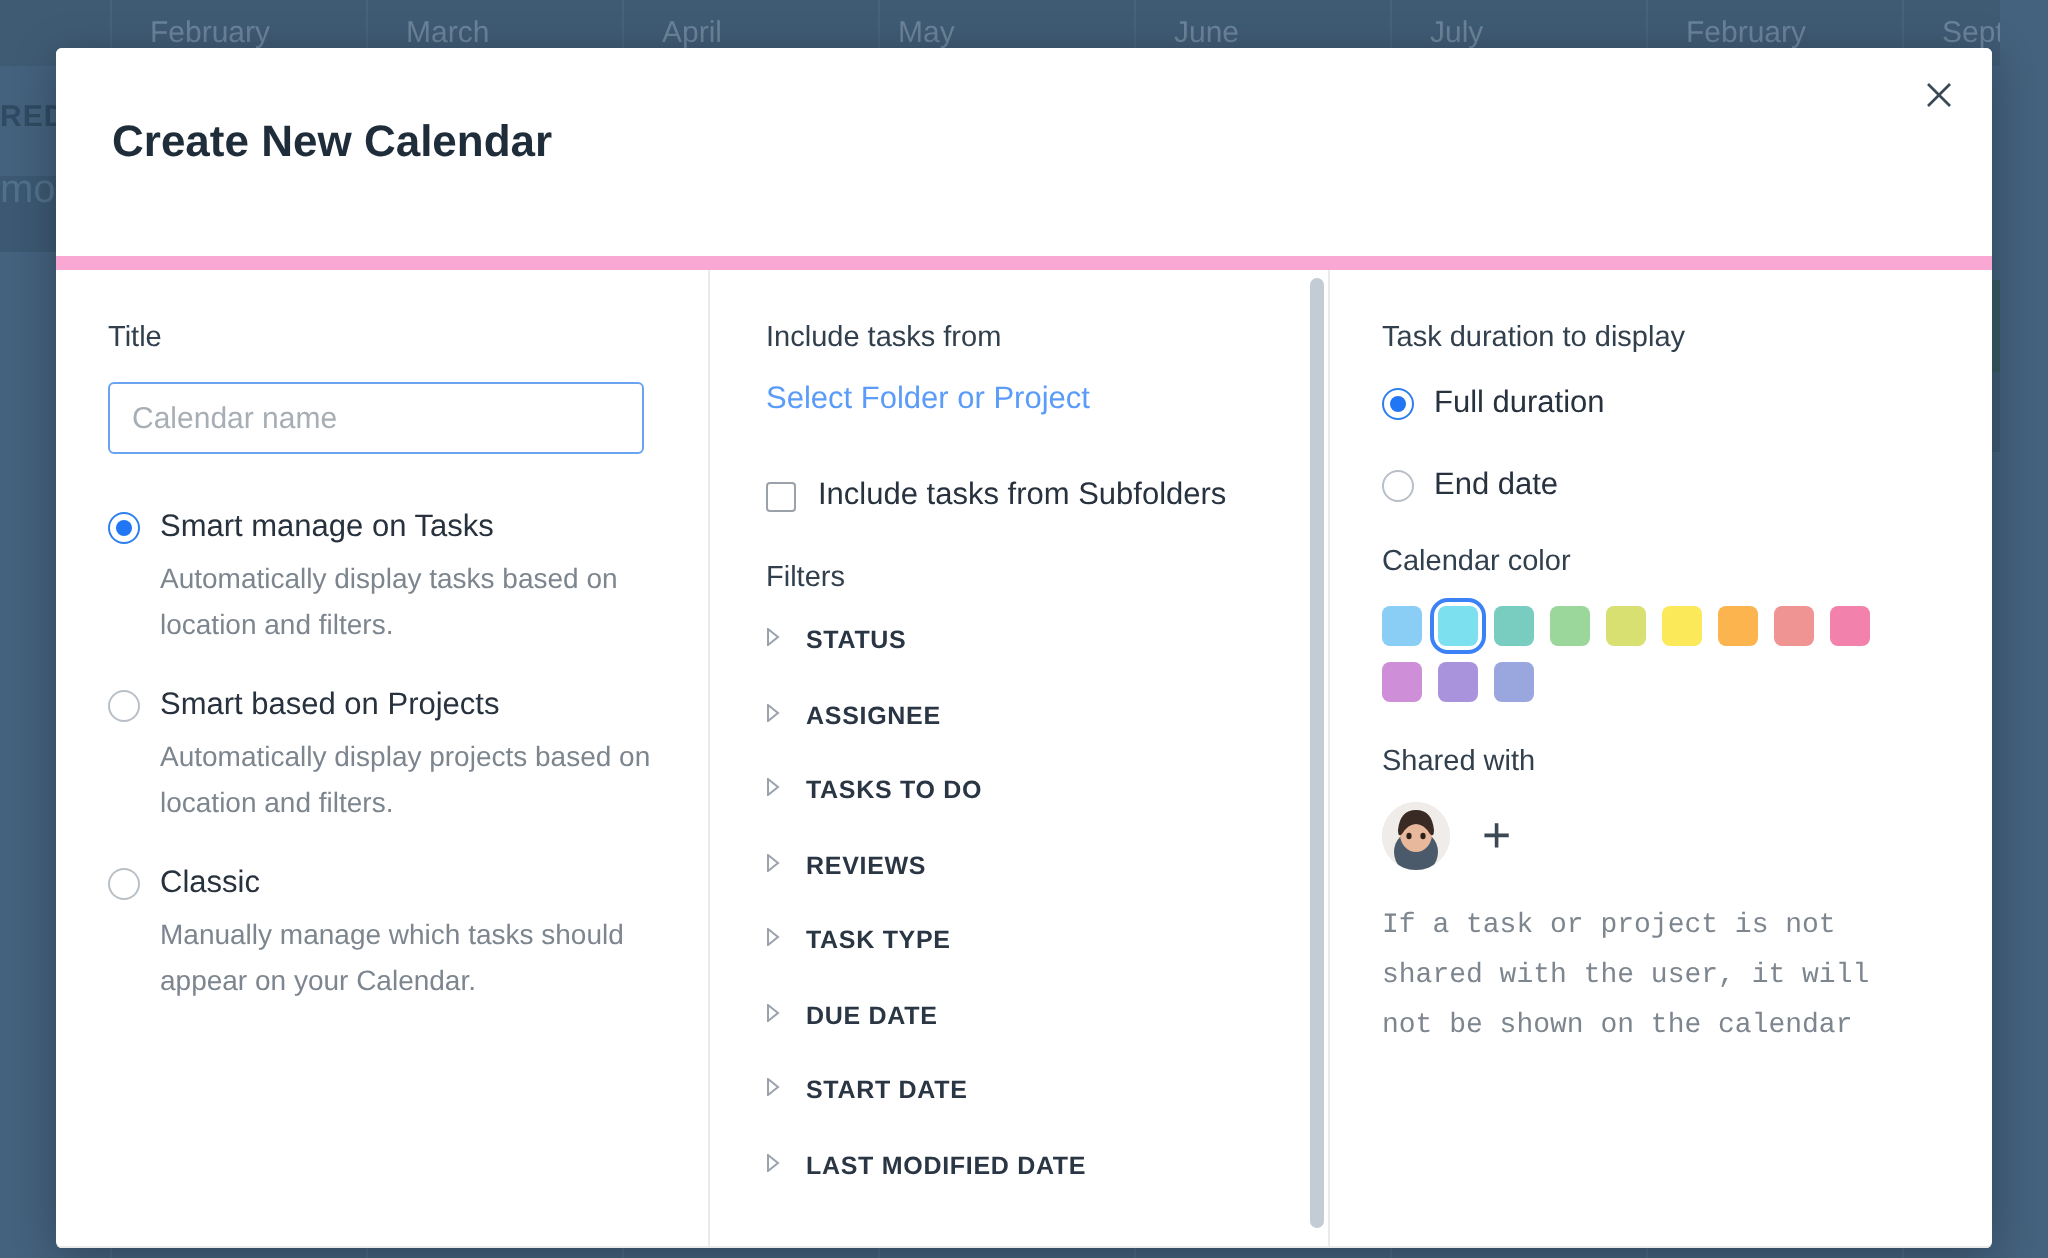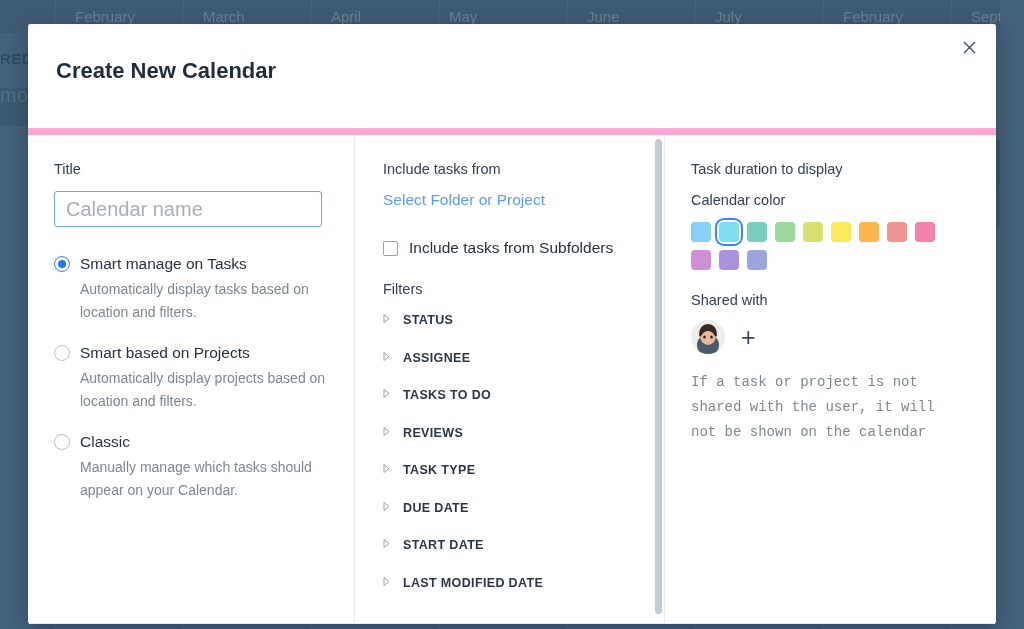--- a/index.html
+++ b/index.html
@@ -99,21 +99,21 @@
   .section-label {
     font-size: 14.5px; color: #32404e; margin-bottom: 14px;
   }
 
   
   .title-input {
     width: 268px; height: 36px;
     border: 1px solid #6aa4f0;
     border-radius: 3px;
     padding: 0 11px;
-    font-size: 20px;
+    font-size: 15px;
     font-family: "Liberation Sans", sans-serif;
     color: #2b3745;
     outline: none;
     background: #fff;
   }
   .title-input::placeholder { color: #a8aeb5; }
 
   
   .radio-group { margin-top: 26px; }
   .radio-row { display: flex; align-items: flex-start; margin-bottom: 4px; cursor: pointer; }
@@ -372,20 +372,30 @@
       </div>
 
       <div class="scrollbar-track">
         <div class="scrollbar-thumb"></div>
       </div>
     </div>
 
     <div class="col col-right">
       <div class="col-inner">
         <div class="section-label">Task duration to display</div>
+        <div id="duration-host">
+            <div class="radio-row" style="margin-bottom: 20px;">
+              <span class="radio checked"></span>
+              <span class="radio-label">Full duration</span>
+            </div>
+            <div class="radio-row" style="margin-bottom: 20px;">
+              <span class="radio"></span>
+              <span class="radio-label">End date</span>
+            </div>
+          </div>
 
         <div class="section-label" style="margin-top:15px;">Calendar color</div>
         <div class="color-grid" id="colors-host">
             <div class="swatch-wrap">
               <div class="swatch" style="background: rgb(138, 205, 245);"></div>
             </div>
             <div class="swatch-wrap selected">
               <div class="swatch" style="background: rgb(124, 224, 238);"></div>
             </div>
             <div class="swatch-wrap">

